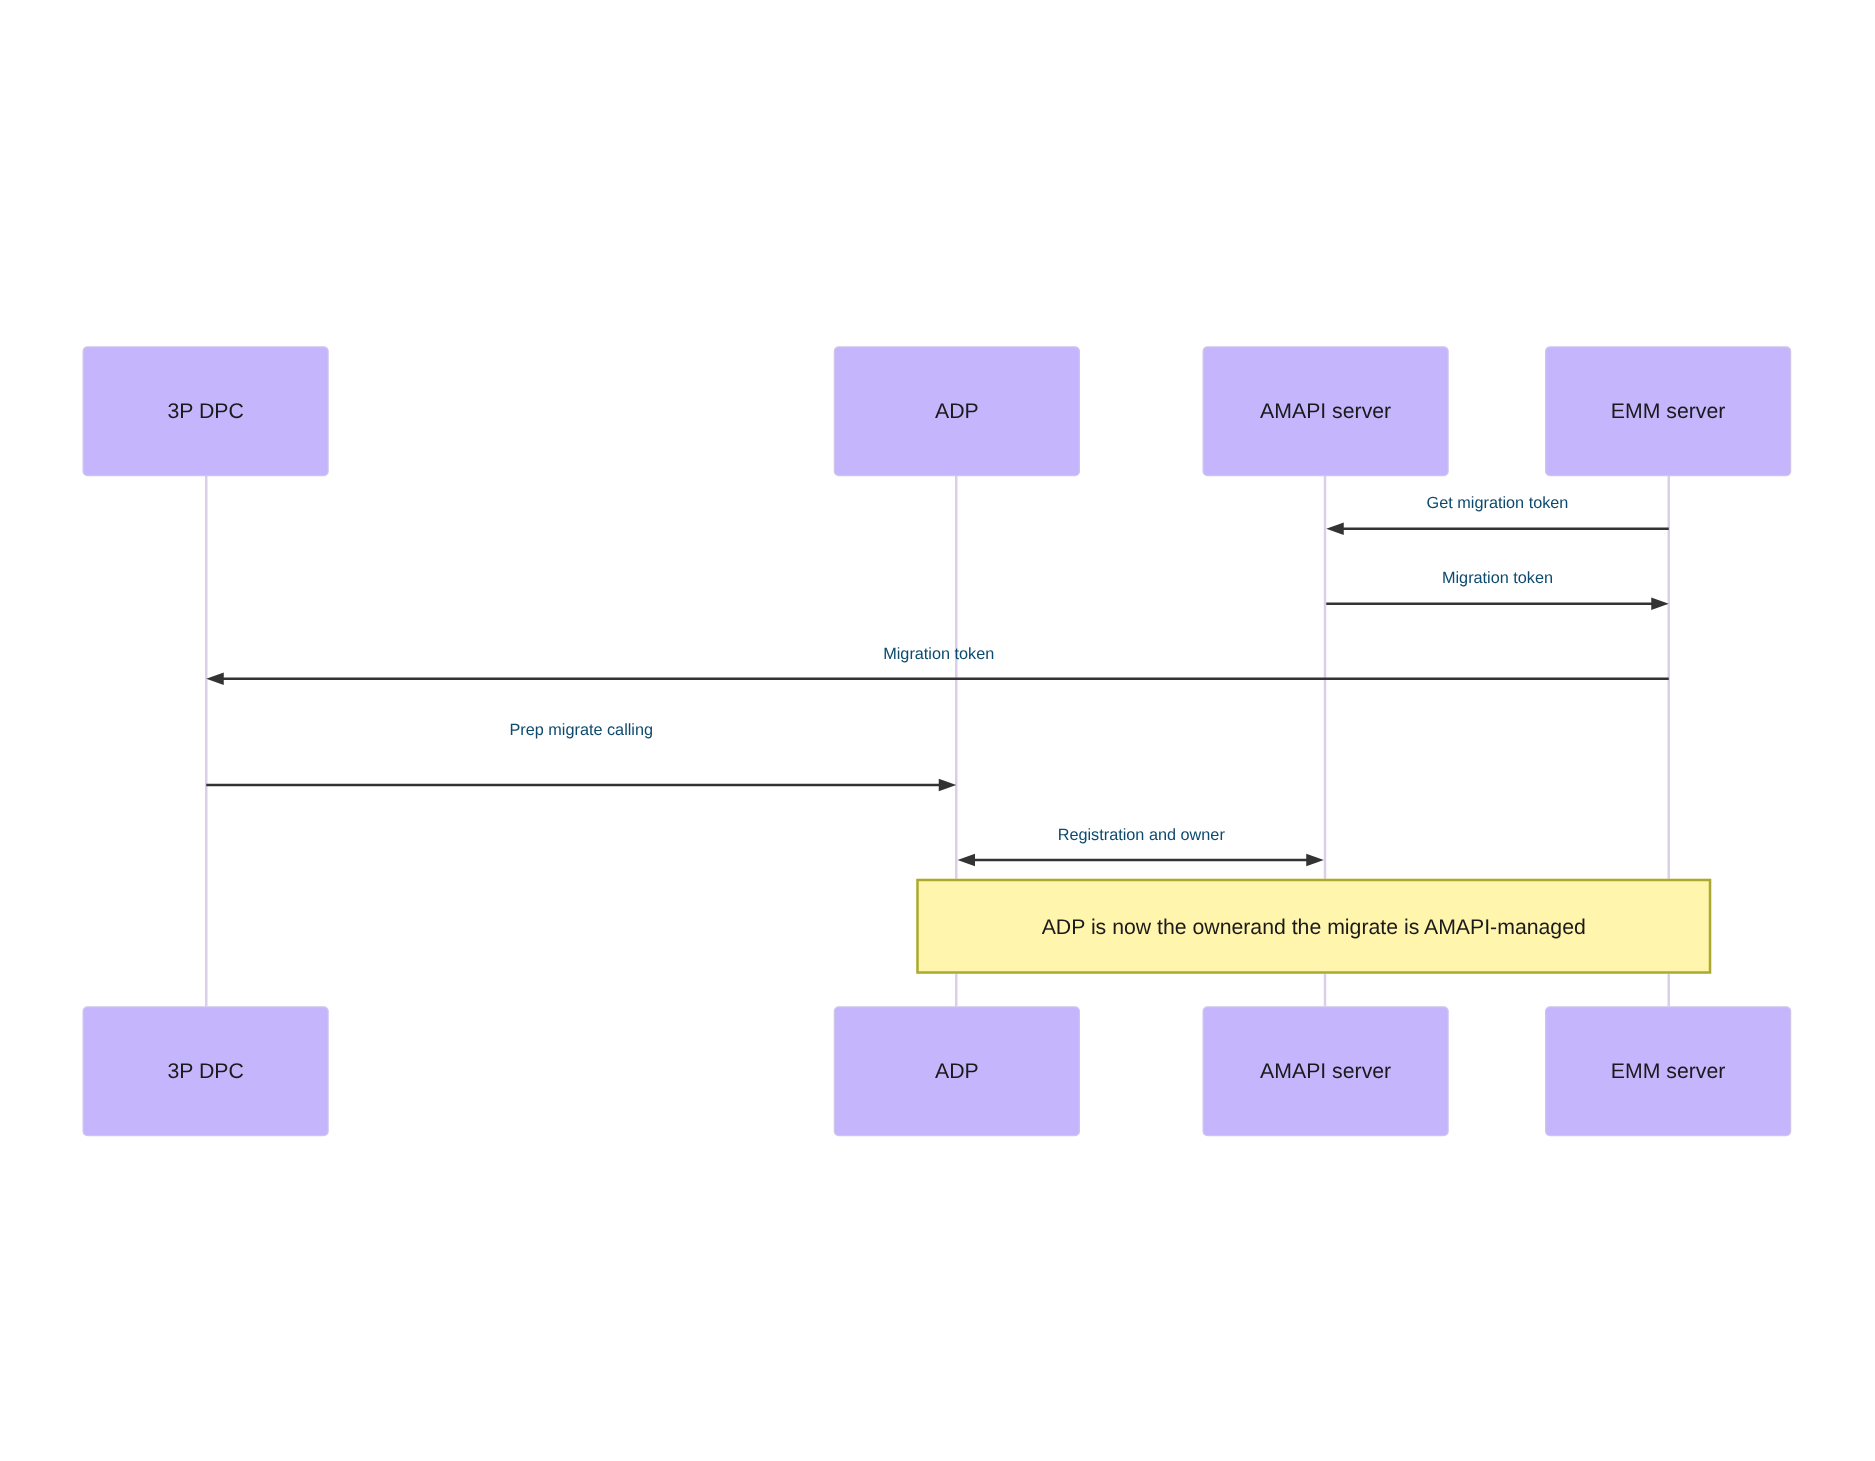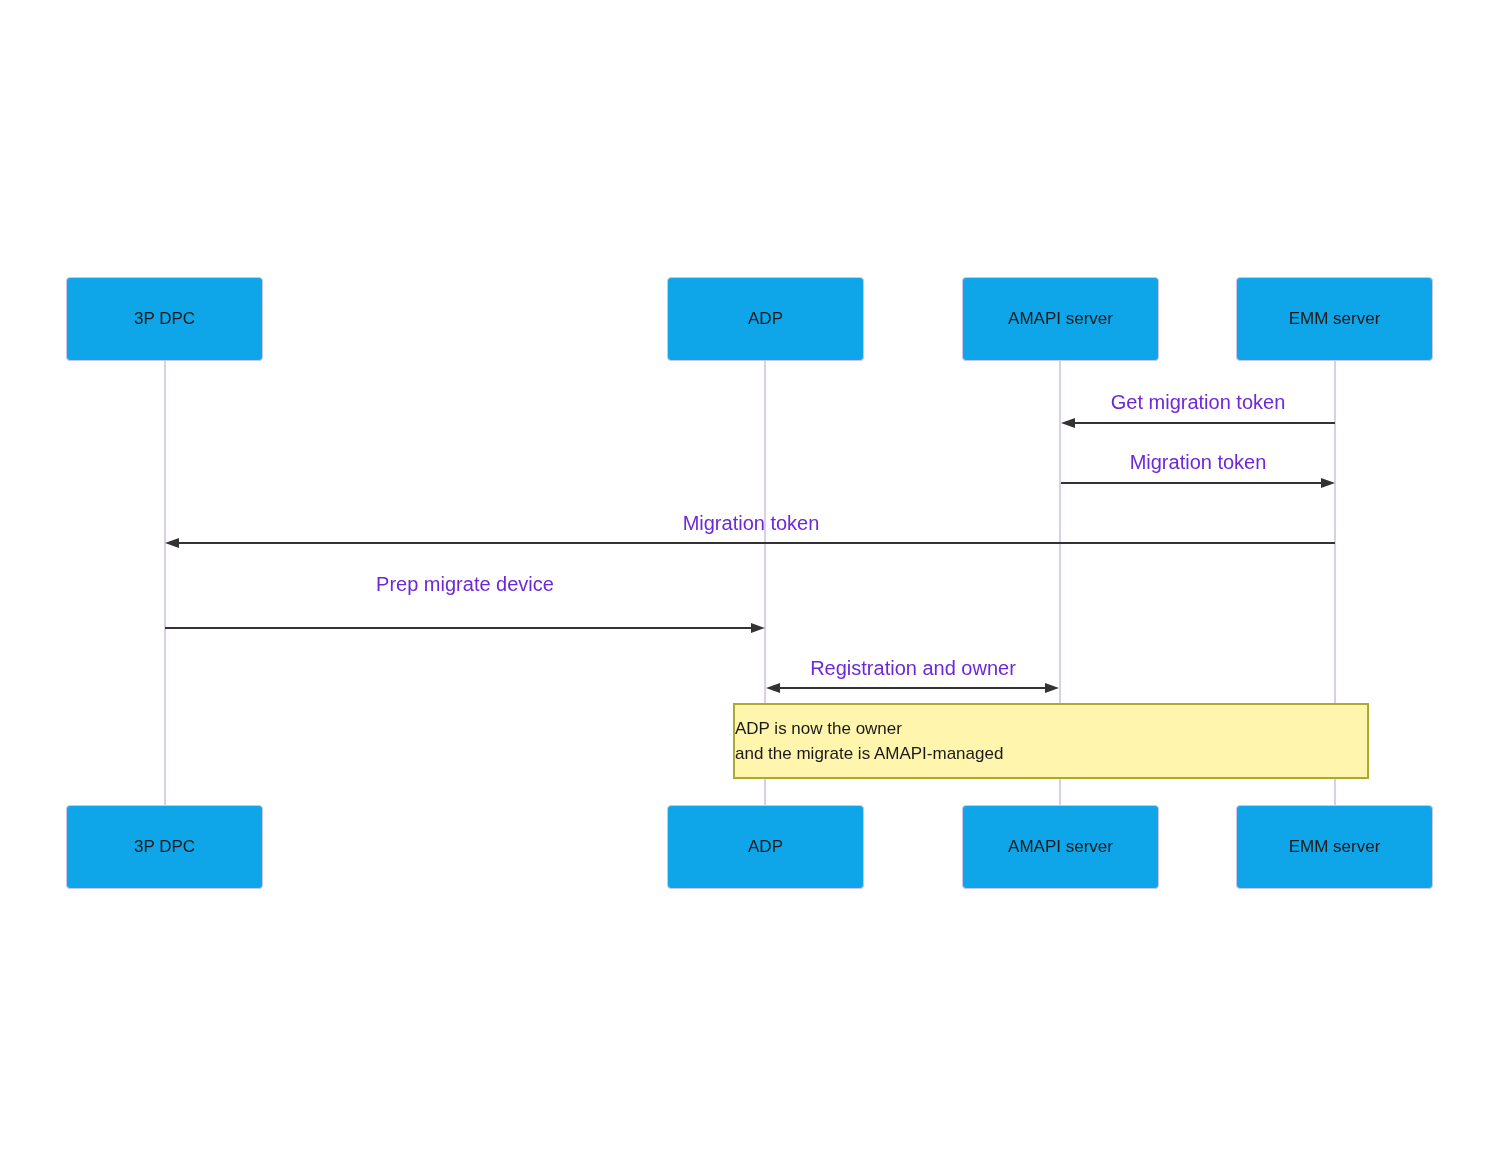--- a/index.html
+++ b/index.html
@@ -12,22 +12,22 @@
     position: relative;
     width: 1500px;
     height: 1169px;
     background: #ffffff;
     overflow: hidden;
   }
   
   .actor {
     position: absolute;
     width: 197px;
-    height: 84px;
-    background: #0ea5e9;
+    height: 104px;
+    background: #c4b5fd;
     border: 1px solid #cfc4ea;
     border-radius: 4px;
     display: flex;
     align-items: center;
     justify-content: center;
     font-size: 17px;
     color: #1a1a1a;
     box-sizing: border-box;
   }
   
@@ -35,23 +35,23 @@
     position: absolute;
     width: 2px;
     top: 361px;
     height: 444px;
     background: #d9cfe8;
   }
   
   .msg-label {
     position: absolute;
     transform: translateX(-50%);
-    font-size: 20px;
+    font-size: 13px;
     line-height: 24px;
-    color: #6d28d9;
+    color: #0c4a6e;
     text-align: center;
     white-space: nowrap;
   }
   
   .arrow {
     position: absolute;
     height: 12px;
   }
   .arrow .shaft {
     position: absolute;
@@ -77,22 +77,22 @@
   .note {
     position: absolute;
     left: 733px;
     top: 703px;
     width: 636px;
     height: 76px;
     background: #fff5ad;
     border: 2px solid #aaaa33;
     box-sizing: border-box;
     display: flex;
-    flex-direction: column;
-    align-items: flex-start;
+    flex-direction: row;
+    align-items: center;
     justify-content: center;
     font-size: 17px;
     line-height: 25px;
     color: #1a1a1a;
     text-align: center;
   }
 </style>
 </head>
 <body>
 
@@ -134,21 +134,21 @@
 
   <div class="msg-label" style="left:751px; top:511px;">
     <span>Migration token</span>
   </div>
   <div class="arrow has-head-left" style="left:165px; top:537px; width:1170px;">
     <div class="shaft"></div>
     <div class="head head-left"></div>
   </div>
 
   <div class="msg-label" style="left:465px; top:572px;">
-    <span style="display:block;">Prep migrate device</span>
+    <span style="display:block;">Prep migrate calling</span>
   </div>
   <div class="arrow has-head-right" style="left:165px; top:622px; width:600px;">
     <div class="shaft"></div>
     <div class="head head-right"></div>
   </div>
 
   <div class="msg-label" style="left:913px; top:656px;">
     <span>Registration and owner</span>
   </div>
   <div class="arrow has-head-left has-head-right" style="left:766px; top:682px; width:293px;">

